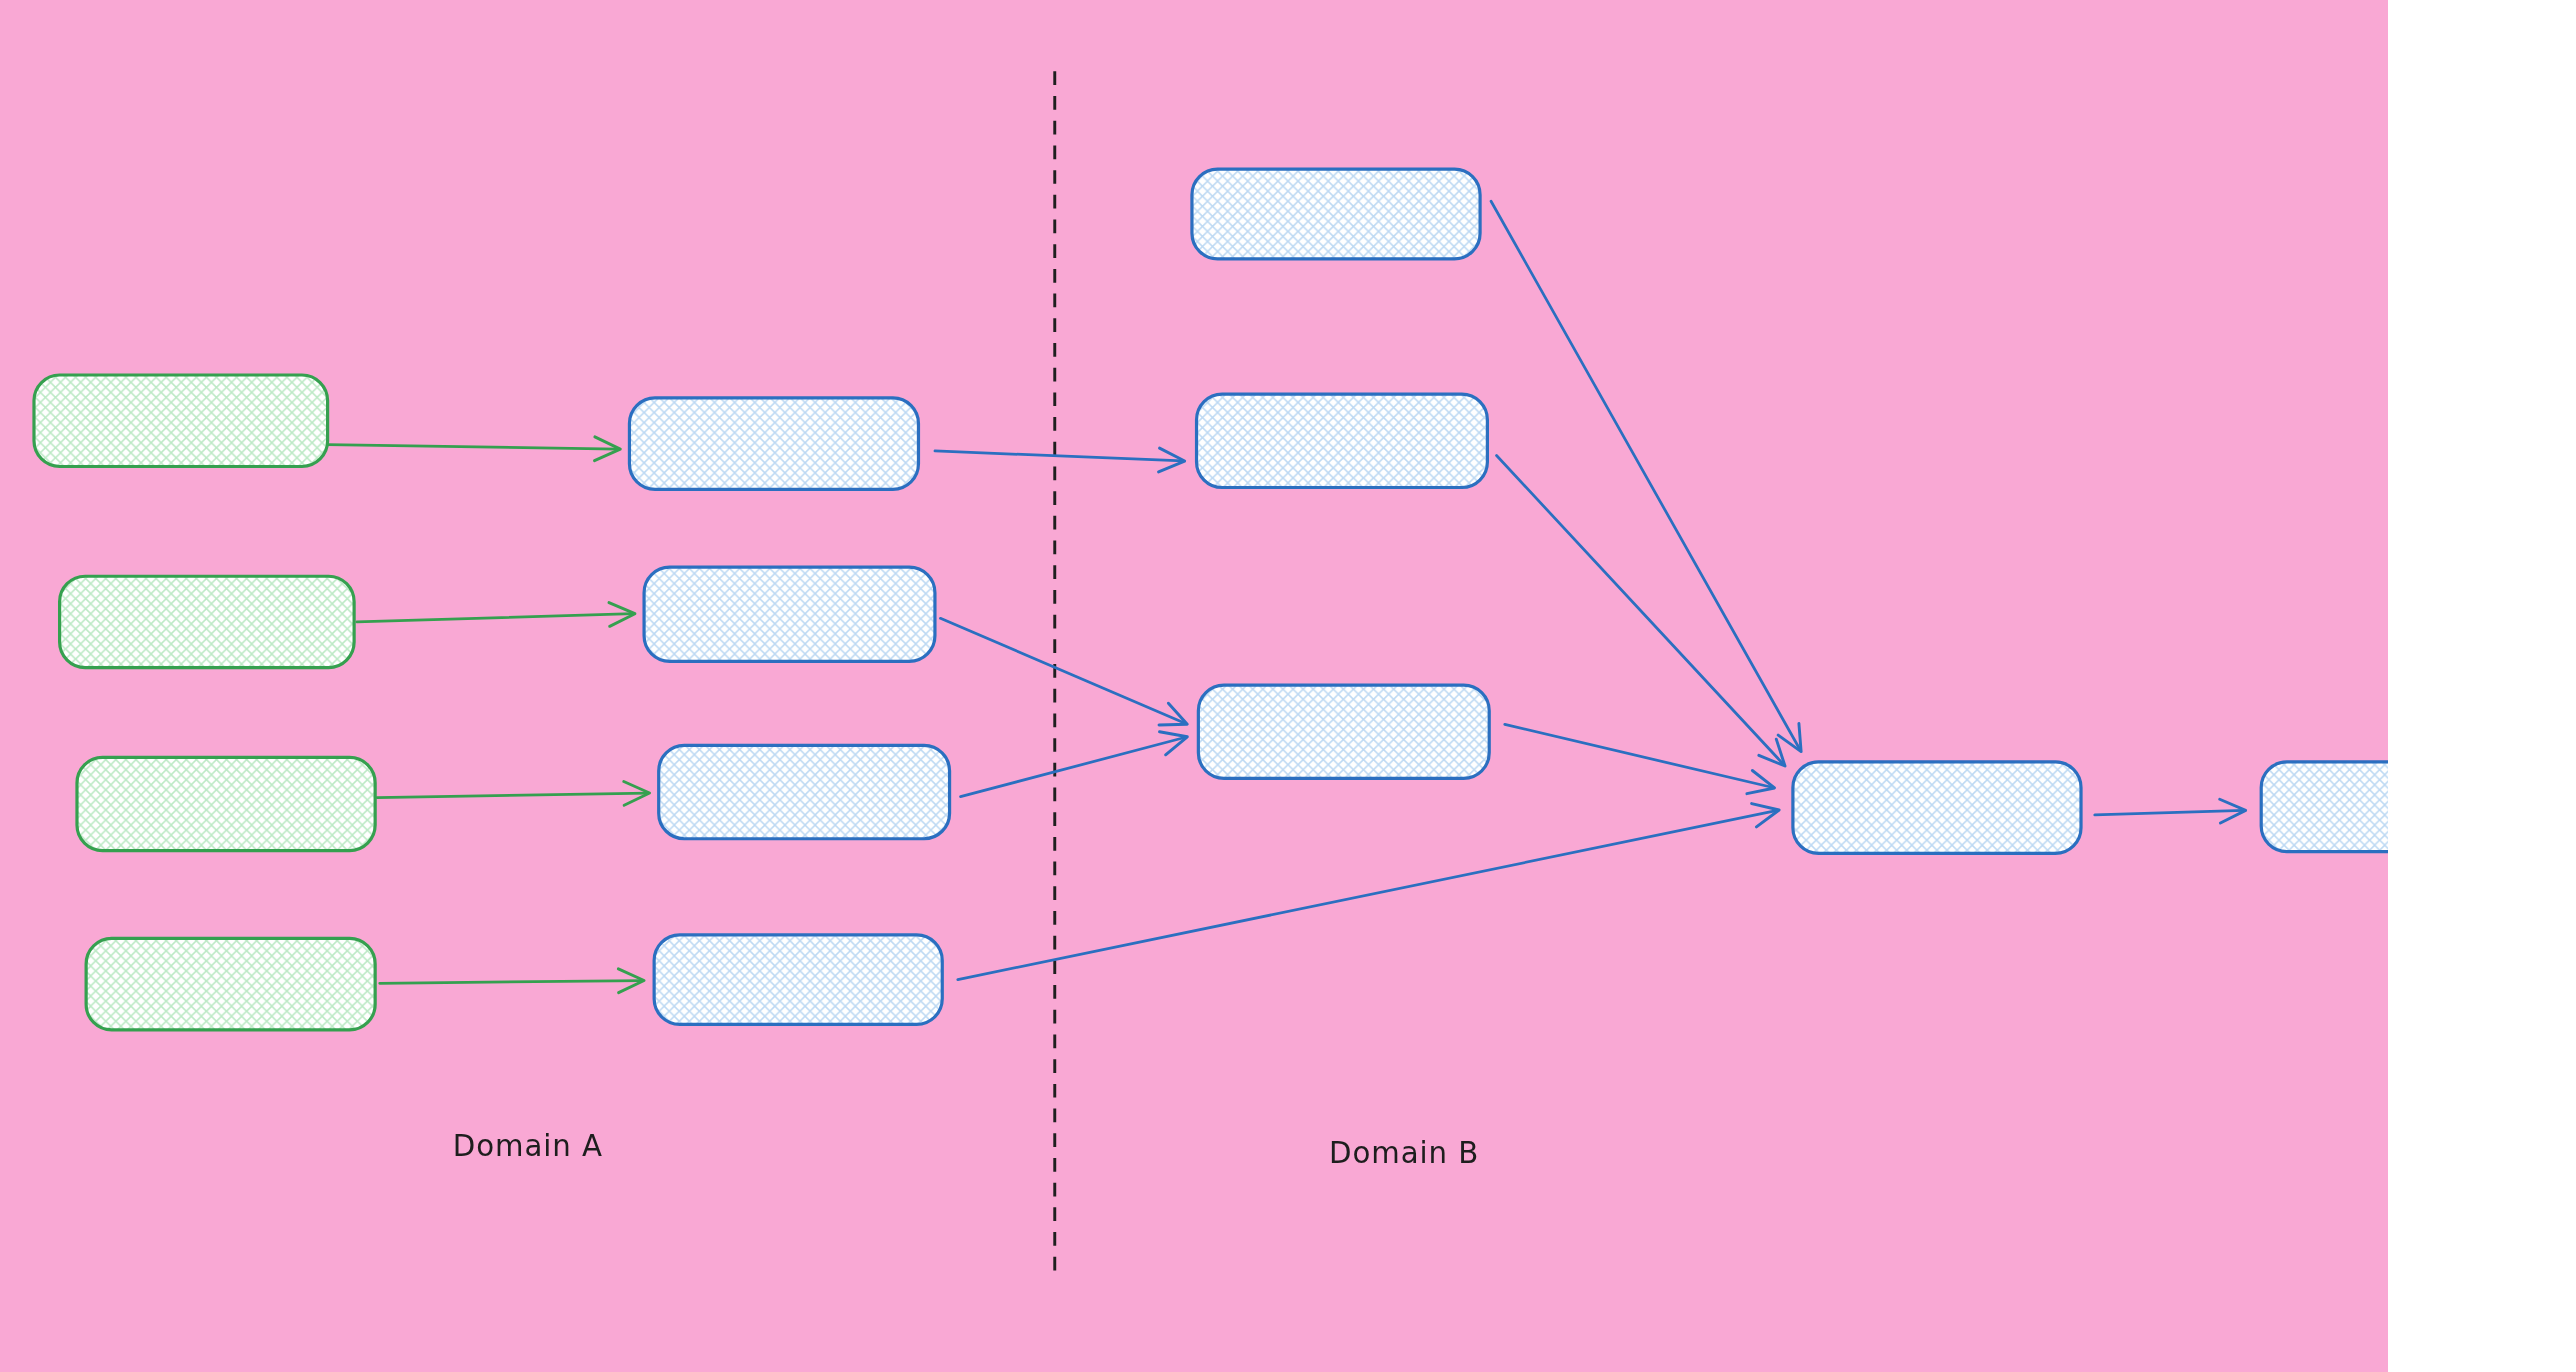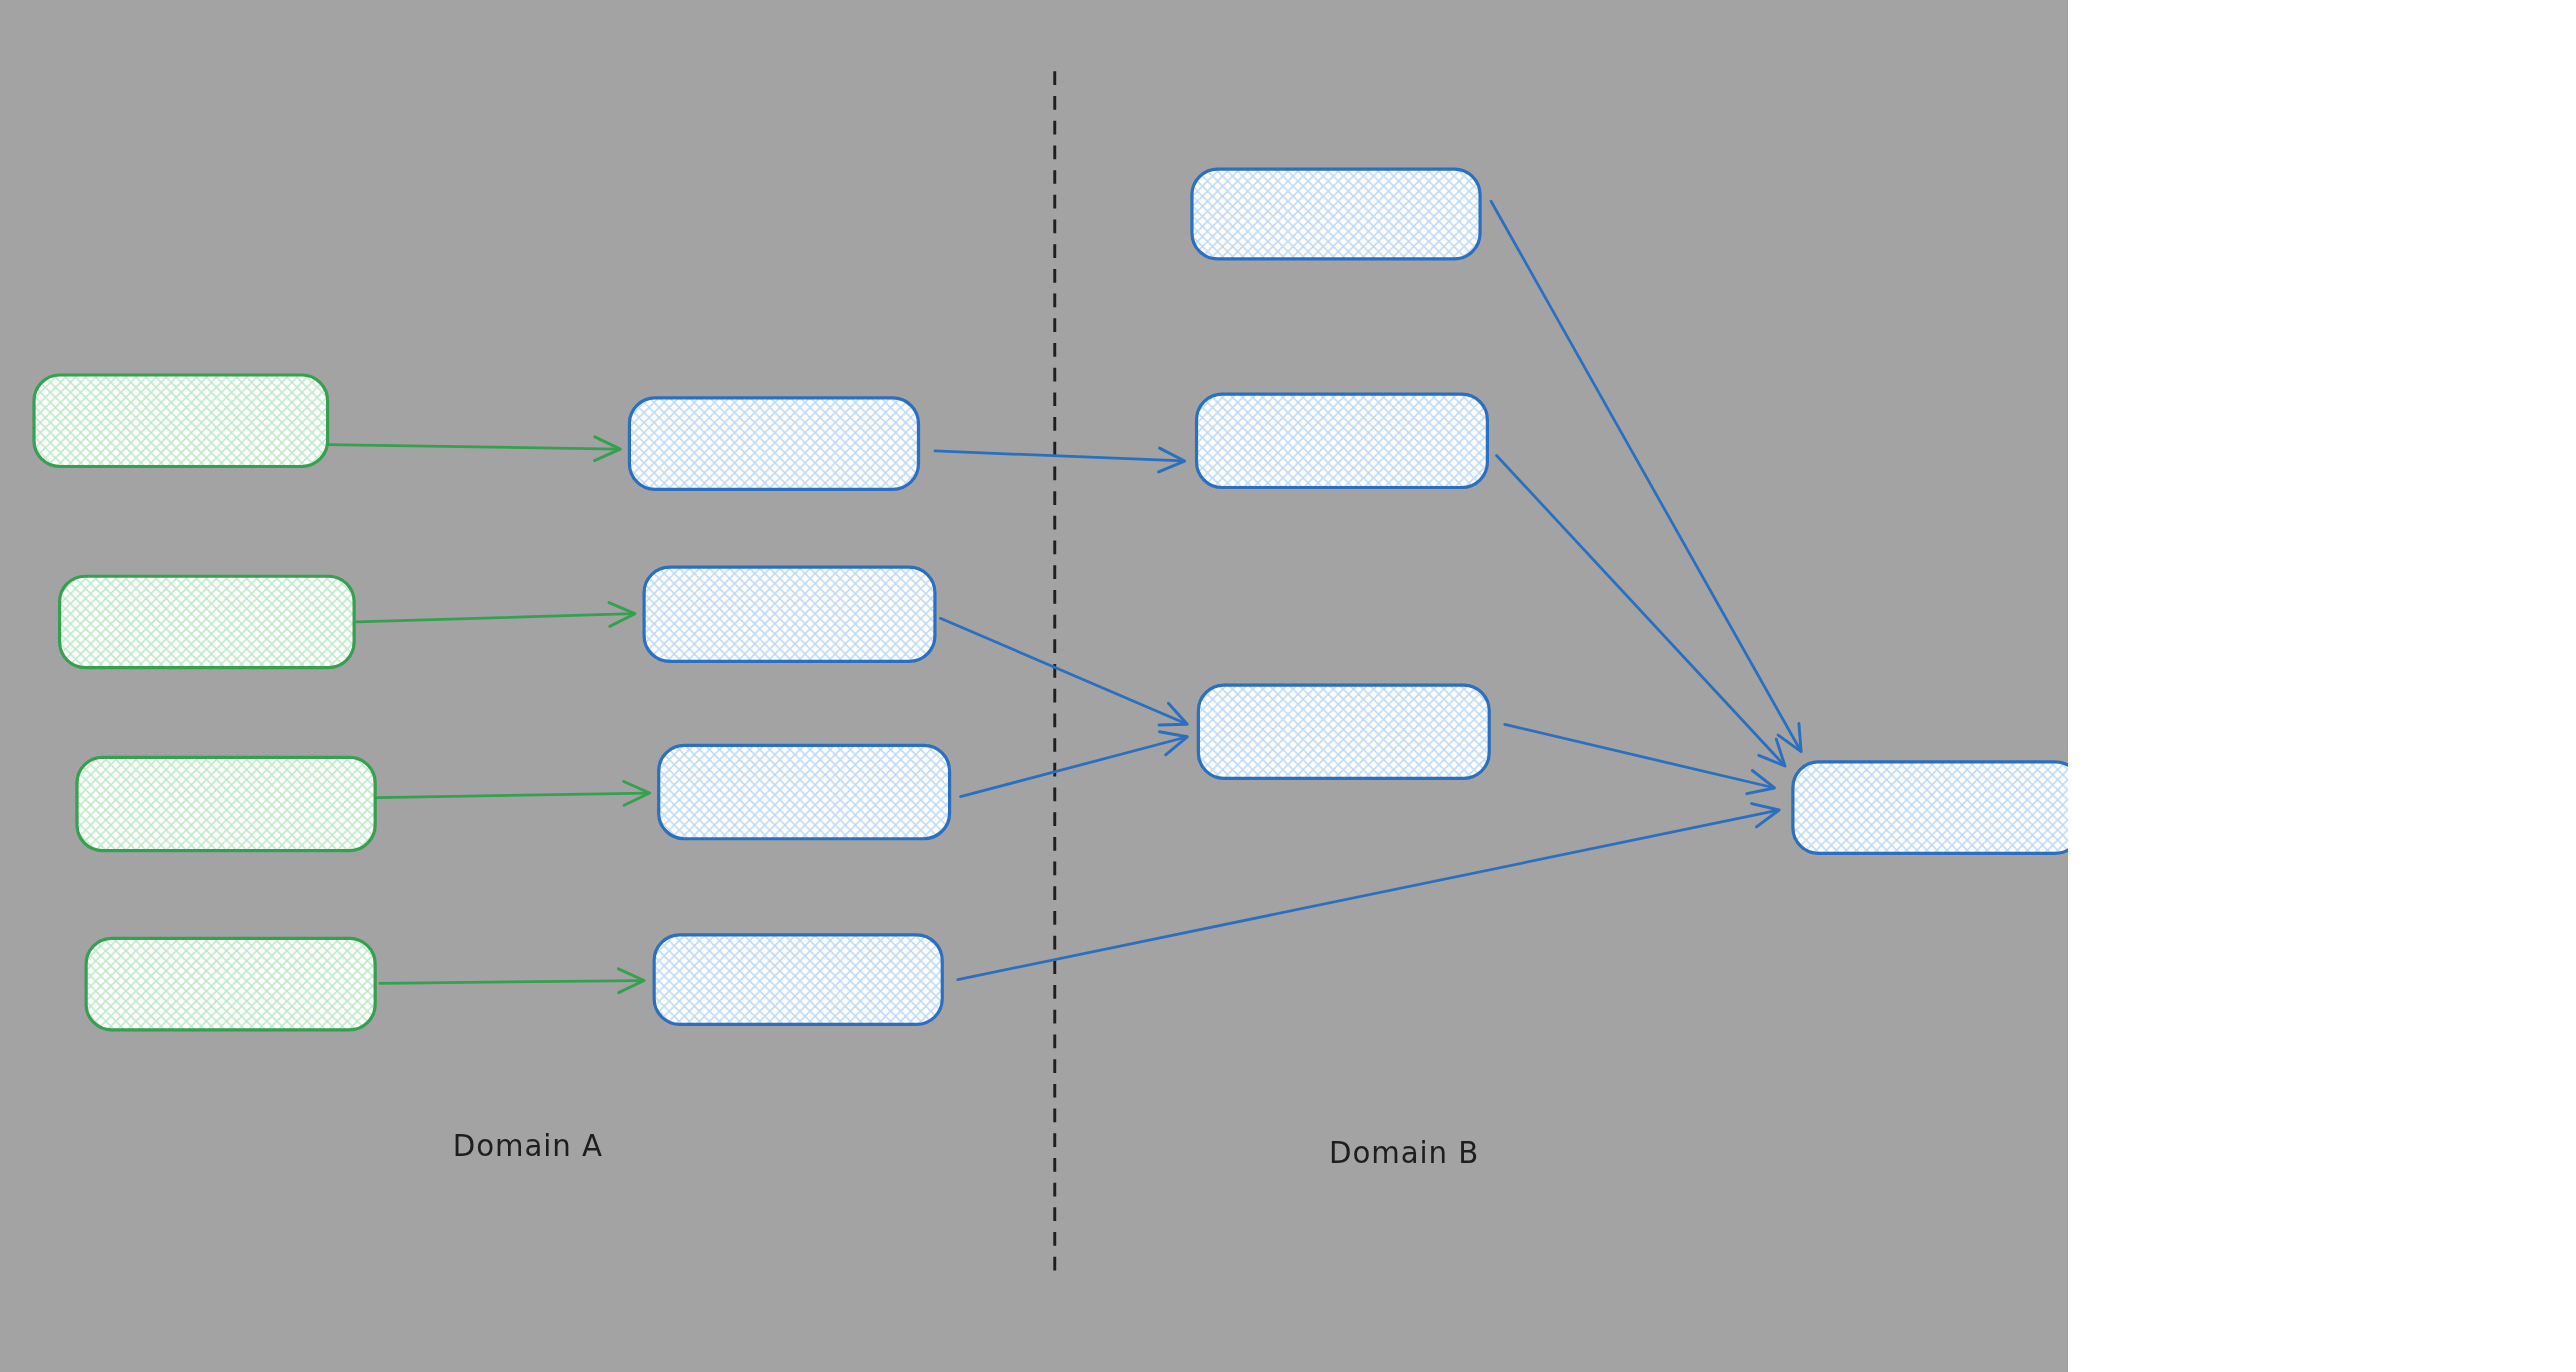--- a/index.html
+++ b/index.html
@@ -3,23 +3,23 @@
 <meta charset="utf-8">
 <style>
   html, body {
     margin: 0;
     padding: 0;
     background: #ffffff;
     font-family: "DejaVu Sans", sans-serif;
   }
   .canvas-wrap {
     position: relative;
-    width: 2068px;
+    width: 2388px;
     height: 1372px;
-    background: #a3a3a3;
+    background: #f9a8d4;
     overflow: hidden;
   }
   svg.diagram {
     display: block;
     width: 2576px;
     height: 1372px;
   }
   .node {
     stroke-width: 3.5px;
     stroke-linejoin: round;

